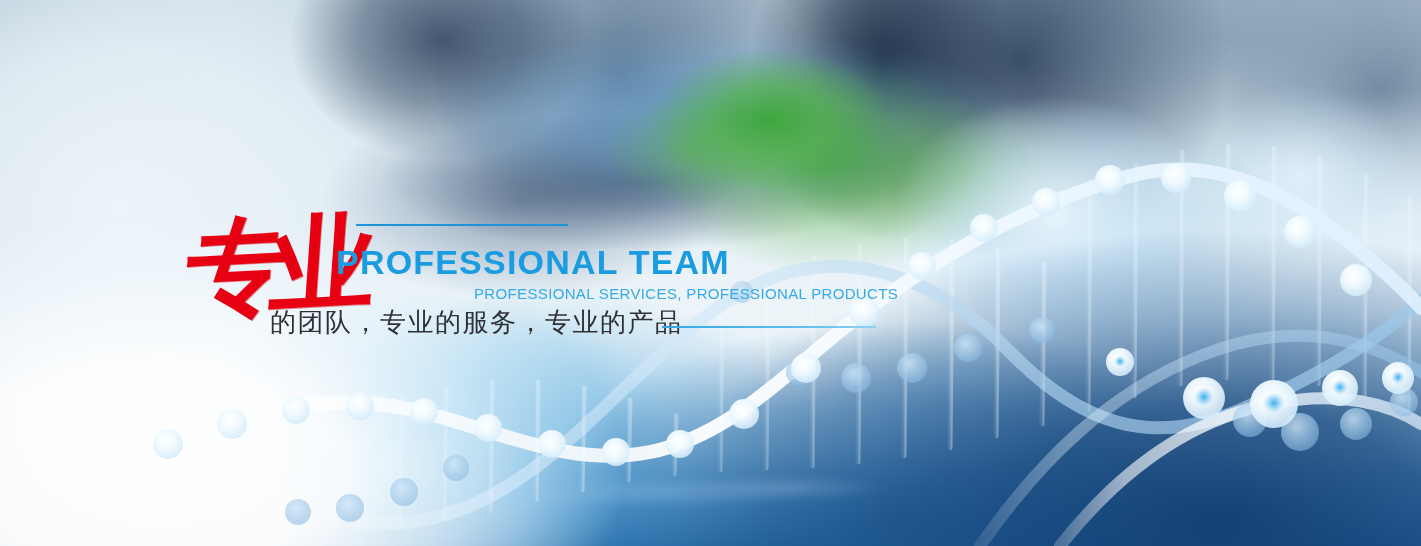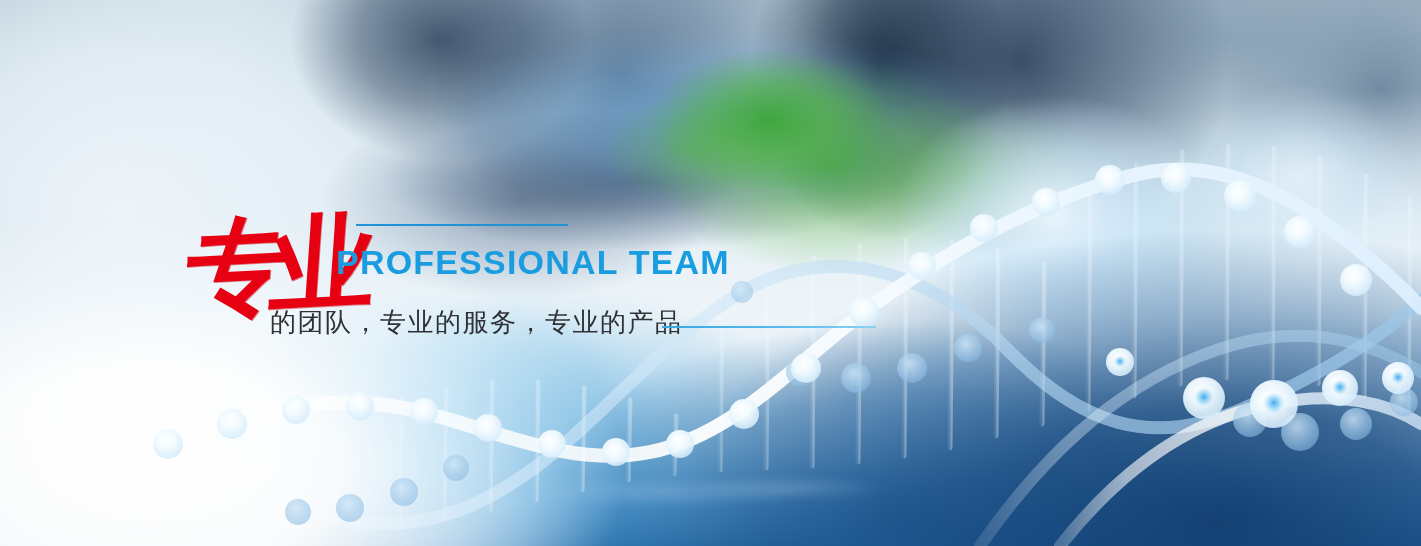--- a/index.html
+++ b/index.html
@@ -306,19 +306,20 @@
   </div>
 
   <div class="content">
 
     <div class="calligraphy">专业</div>
 
     <div class="rule rule-top"></div>
 
     <div class="headline">PROFESSIONAL TEAM</div>
 
+    <div class="subline-en">PROFESSIONAL SERVICES, PROFESSIONAL PRODUCTS</div>
 
     <div class="subline-cn">的团队，专业的服务，专业的产品</div>
 
     <div class="rule rule-bottom"></div>
 
   </div>
 </div>
 
 </body></html>

